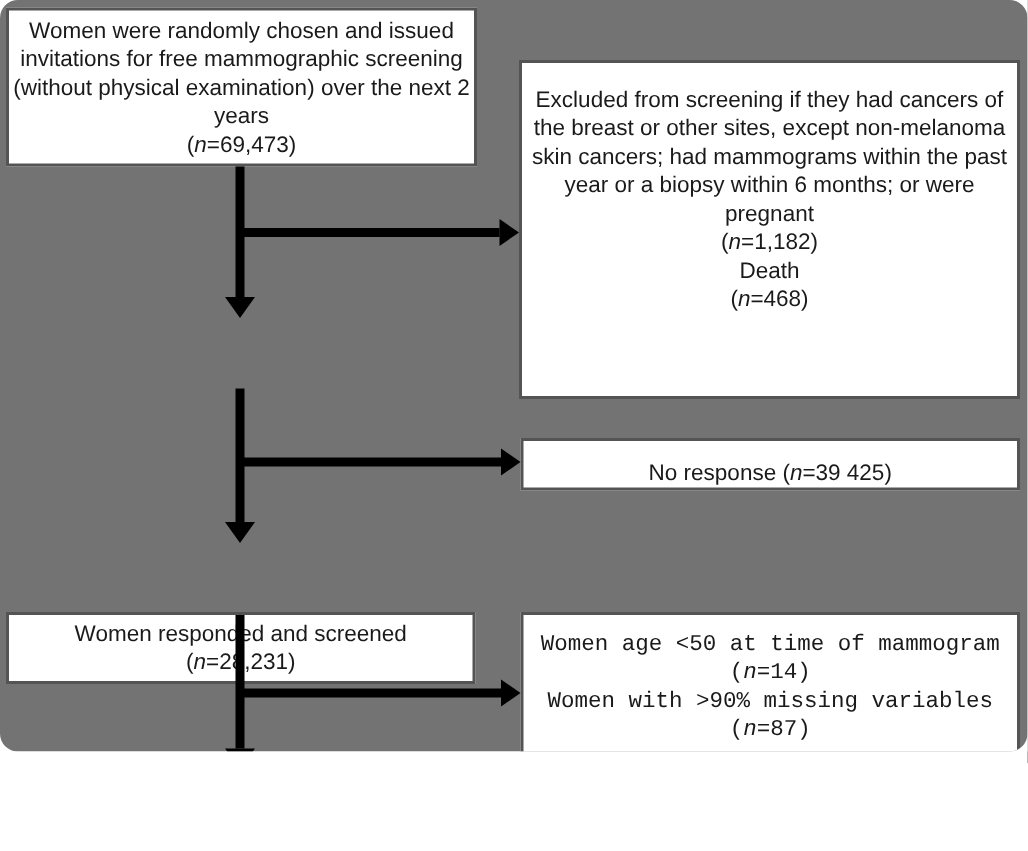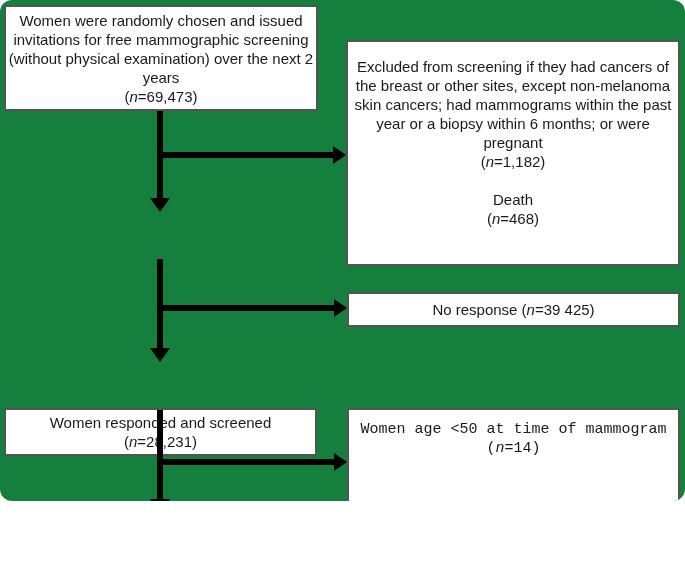--- a/index.html
+++ b/index.html
@@ -1,47 +1,47 @@
 <!DOCTYPE html>
 <html><head>
 <meta charset="utf-8">
 <style>
   html,body{margin:0;padding:0;background:#ffffff;}
   .stage{
     position:relative;
     width:685px;height:501px;
-    background:#15803d;
+    background:#737373;
     font-family:"Liberation Sans",sans-serif;
     color:#000000;
     overflow:hidden;
     border-radius:12px;
   }
   .box{
     position:absolute;
     box-sizing:border-box;
     border:2px solid #545454;
     background:#ffffff;
     text-align:center;
     font-size:15px;
     line-height:19px;
     color:#1a1a1a;
   }
   .box p{margin:0;}
-  .box p + p{margin-top:19px;}
+  .box p + p{}
   .vcenter{display:flex;flex-direction:column;justify-content:center;}
 
   
   .b-invited   {left:4px;  top:5px;   width:314px; height:106px;}
   .b-eligible  {left:4px;  top:212px; width:313px; height:47px;}
   .b-responded {left:4px;  top:362px; width:313px; height:48px;margin-top:46px;}
   .b-included  {left:4px;  top:513px; width:313px; height:48px;}
 
   
   .b-excluded1 {left:346px; top:40px;  width:334px; height:226px; padding-top:15px;}
-  .b-noresp    {left:347px; top:292px; width:333px; height:35px;}
+  .b-noresp    {left:347px; top:292px; width:333px; height:35px;justify-content:flex-end;}
   .b-excluded2 {left:347px; top:408px; width:333px; height:107px; padding-top:10px;font-family:Liberation Mono, monospace;}
 
   
   .line{position:absolute;background:#000000;}
   .v1{left:157px; top:111px; width:6px; height:87px;}
   .v2{left:157px; top:259px; width:6px; height:89px;}
   .v3{left:157px; top:410px; width:6px; height:89px;}
   .h1{left:160px; top:152px; width:173px; height:6px;}
   .h2{left:160px; top:305px; width:174px; height:6px;}
   .h3{left:160px; top:459px; width:174px; height:6px;}
@@ -85,20 +85,21 @@
       <p>Excluded from screening if they had cancers of the breast or other sites, except non-melanoma skin cancers; had mammograms within the past year or a biopsy within 6 months; or were pregnant<br>(<i>n</i>=1,182)</p>
       <p>Death<br>(<i>n</i>=468)</p>
     </div>
 
   <div class="box vcenter b-noresp">
       <p>No response (<i>n</i>=39 425)</p>
     </div>
 
   <div class="box b-excluded2">
       <p>Women age &lt;50 at time of mammogram<br>(<i>n</i>=14)</p>
+      <p>Women with &gt;90% missing variables<br>(<i>n</i>=87)</p>
     </div>
 
   <div class="line v1"></div>
   <div class="arr-down ad1"></div>
   <div class="line h1"></div>
   <div class="arr-right ar1"></div>
 
   <div class="line v2"></div>
   <div class="arr-down ad2"></div>
   <div class="line h2"></div>

